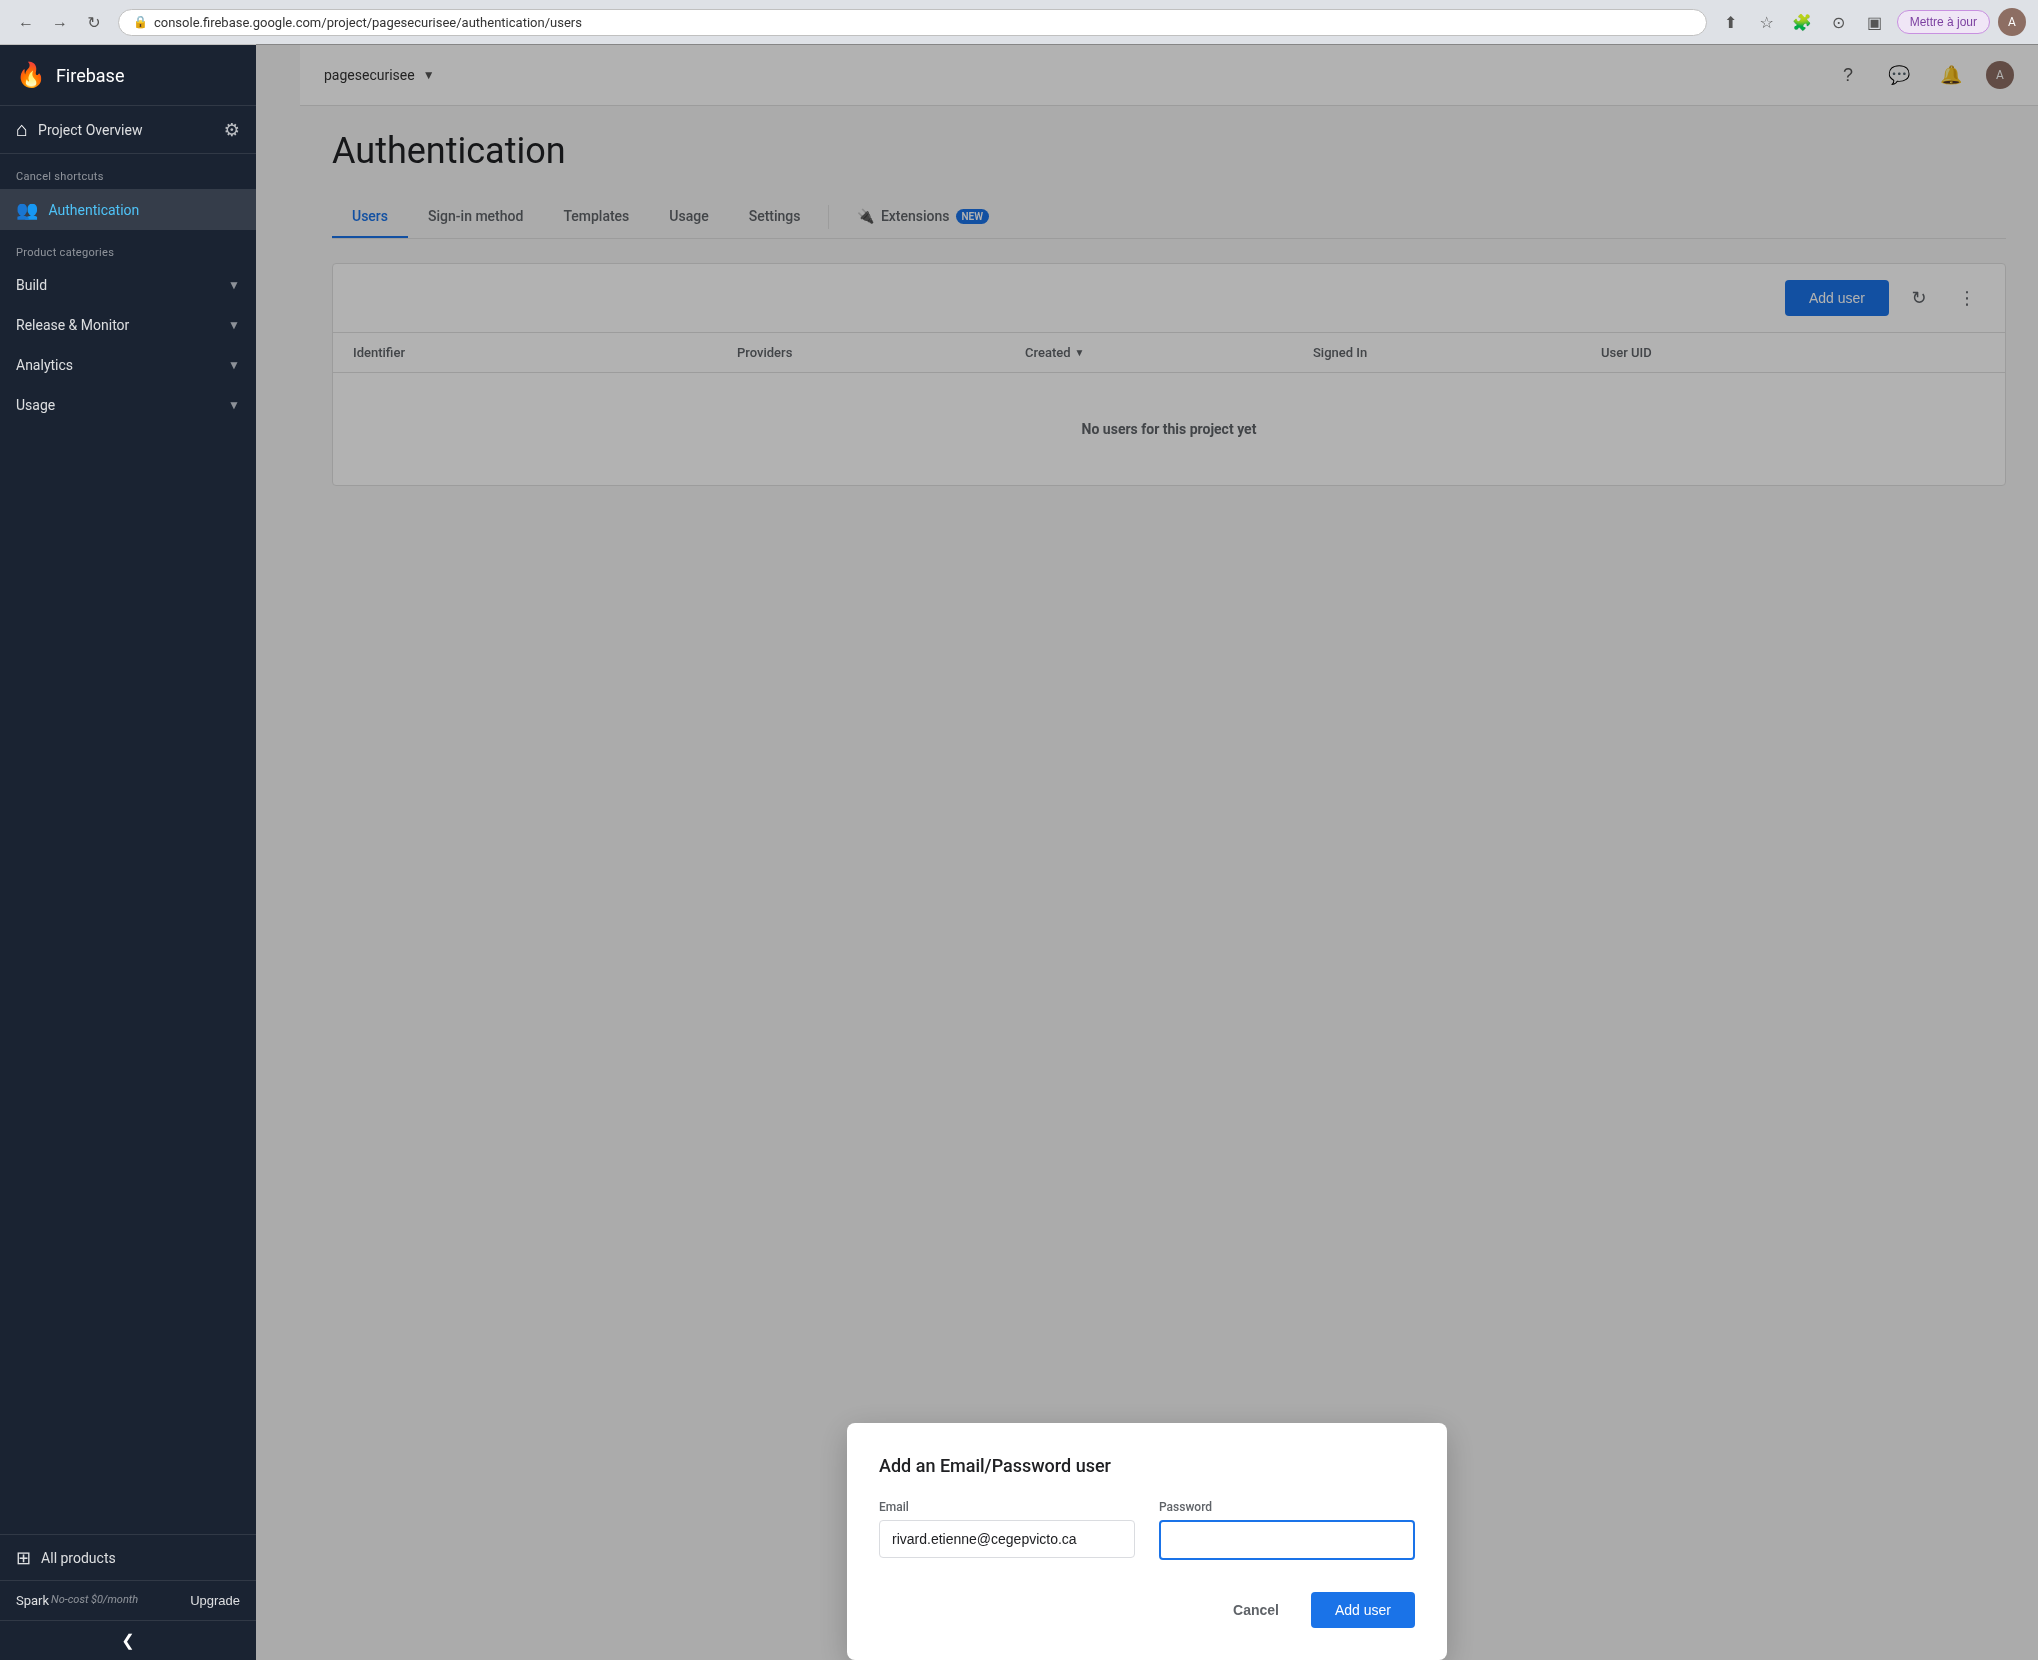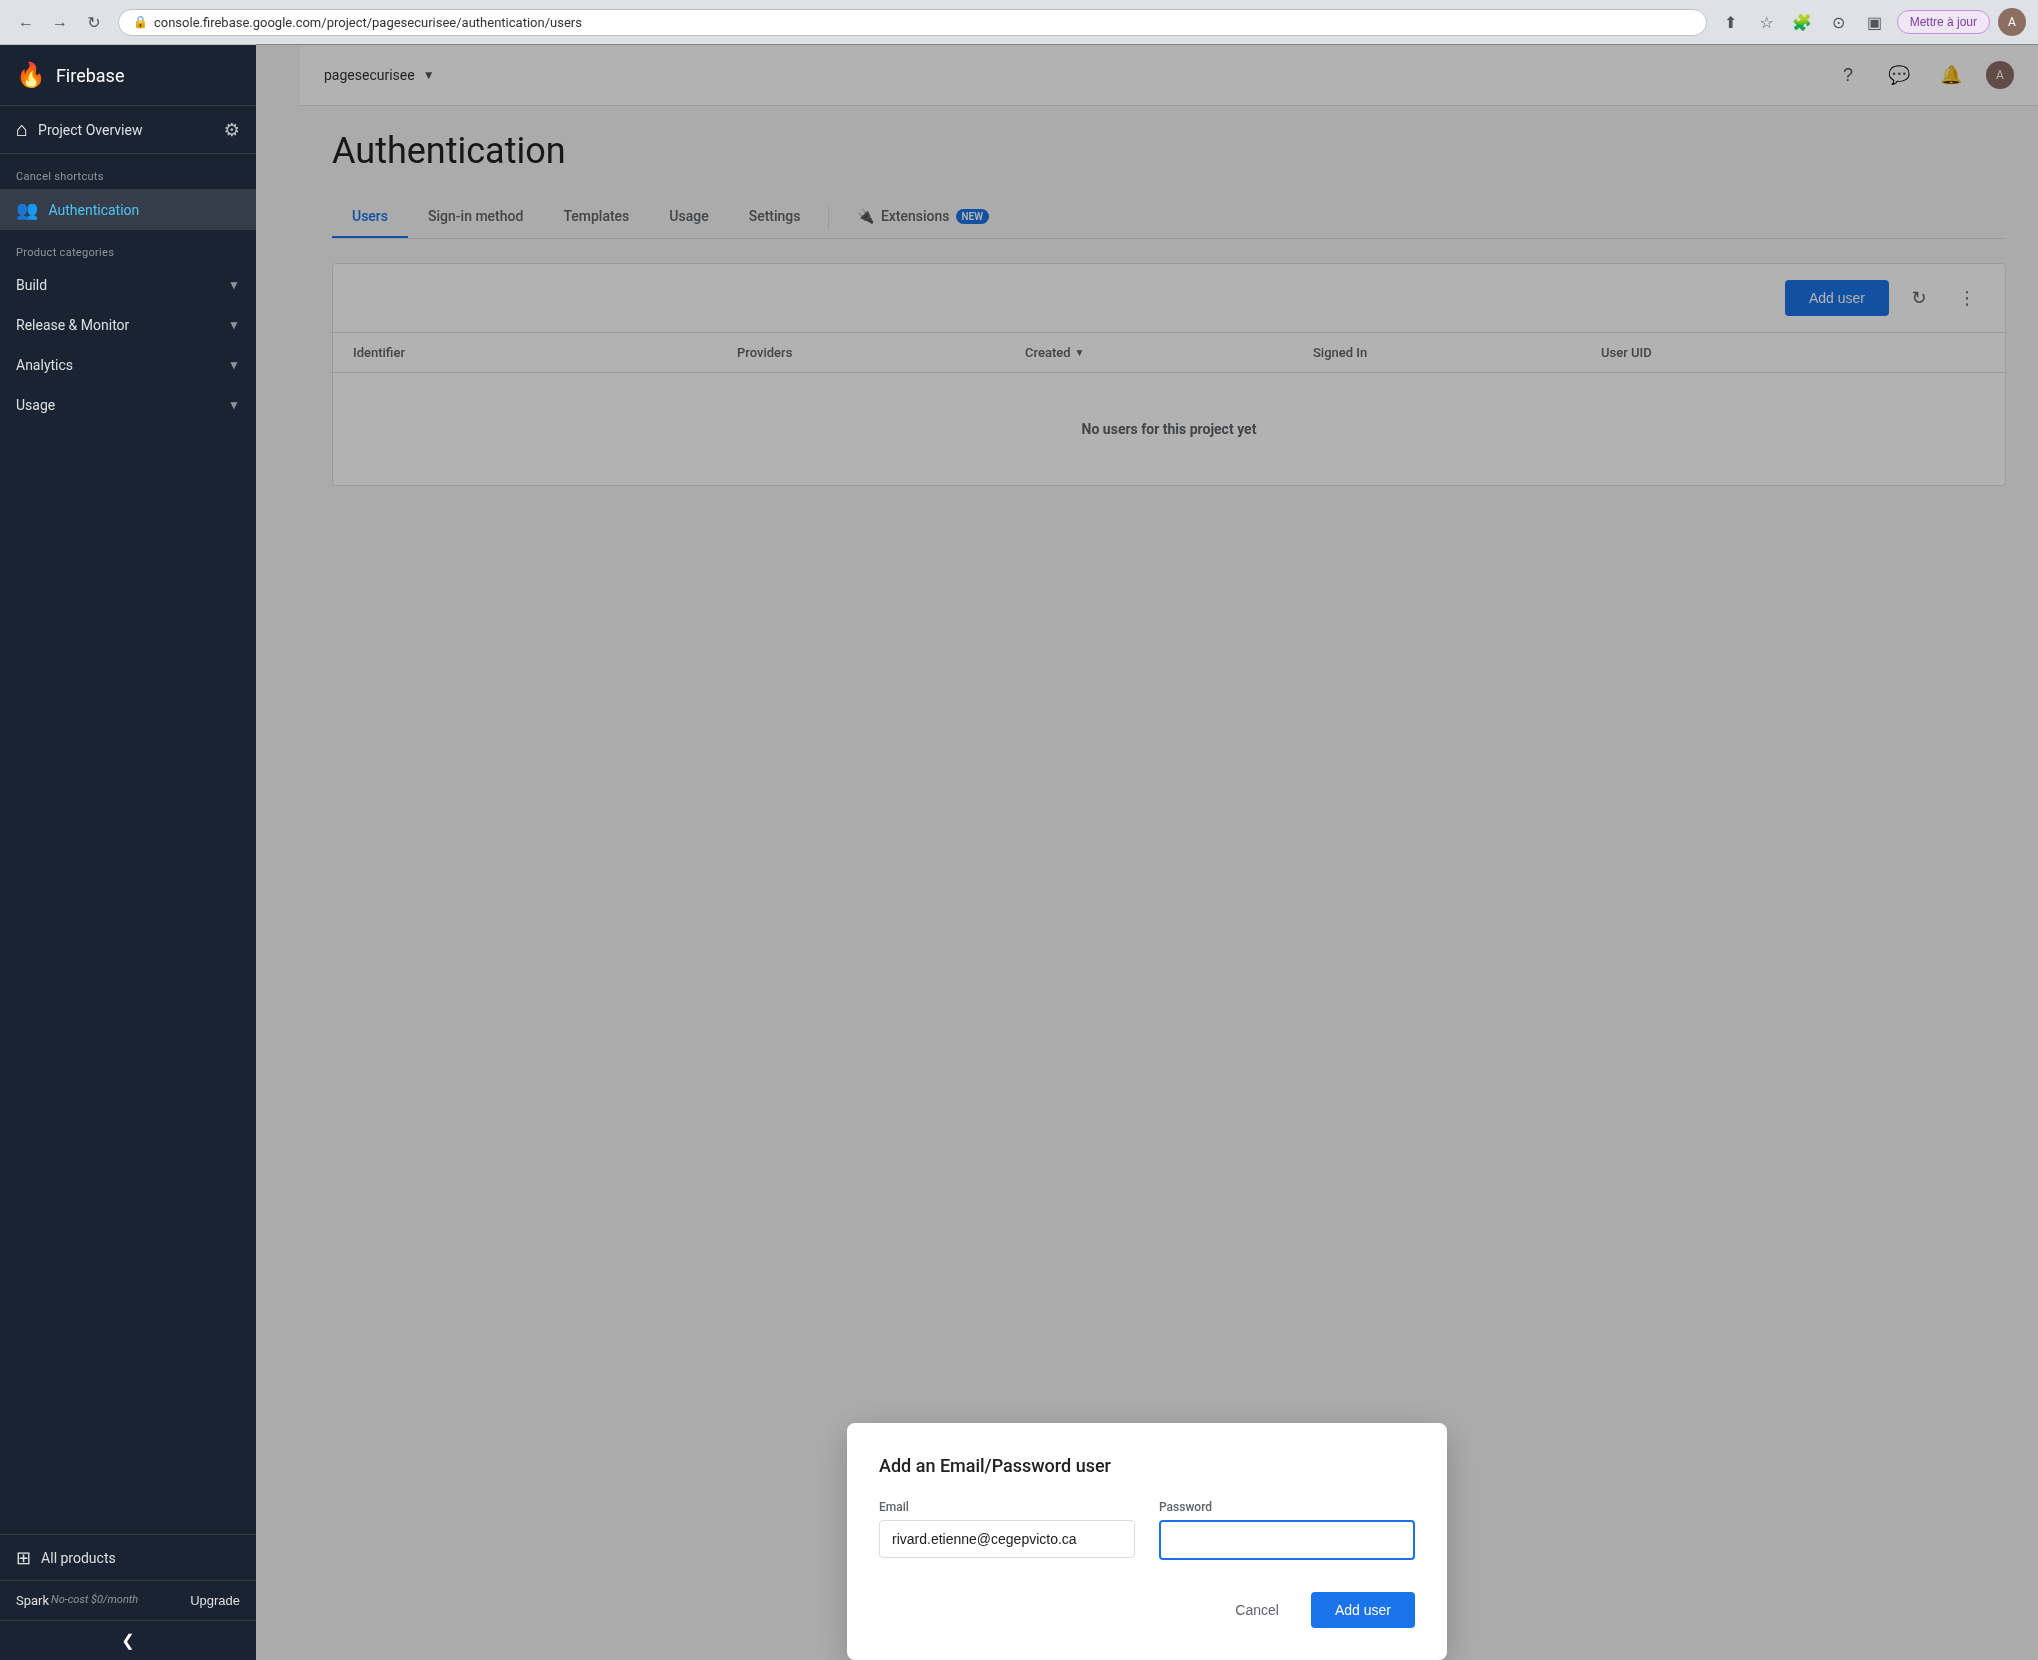--- a/index.html
+++ b/index.html
@@ -218,21 +218,21 @@
     .field-input {
       border: 1px solid #dadce0; border-radius: 4px;
       padding: 10px 12px; font-size: 14px; color: #202124;
       outline: none;
     }
     .field-input.focused { border-color: #1a73e8; border-width: 2px; }
     .dialog-actions { display: flex; align-items: center; justify-content: flex-end; gap: 16px; }
     .cancel-btn {
       background: none; border: none; color: #5f6368;
       font-size: 14px; cursor: pointer; padding: 10px 16px;
-      border-radius: 4px; font-weight: 400;
+      border-radius: 4px; font-weight: 700;
     }
     .dialog-add-btn {
       background: #1a73e8; color: white; border: none;
       padding: 10px 24px; border-radius: 4px; font-size: 14px;
       cursor: pointer; font-weight: 500;
     }
 
     
     .empty-state {
       padding: 48px 24px; text-align: center; color: #5f6368; font-size: 14px; font-weight: bold;

